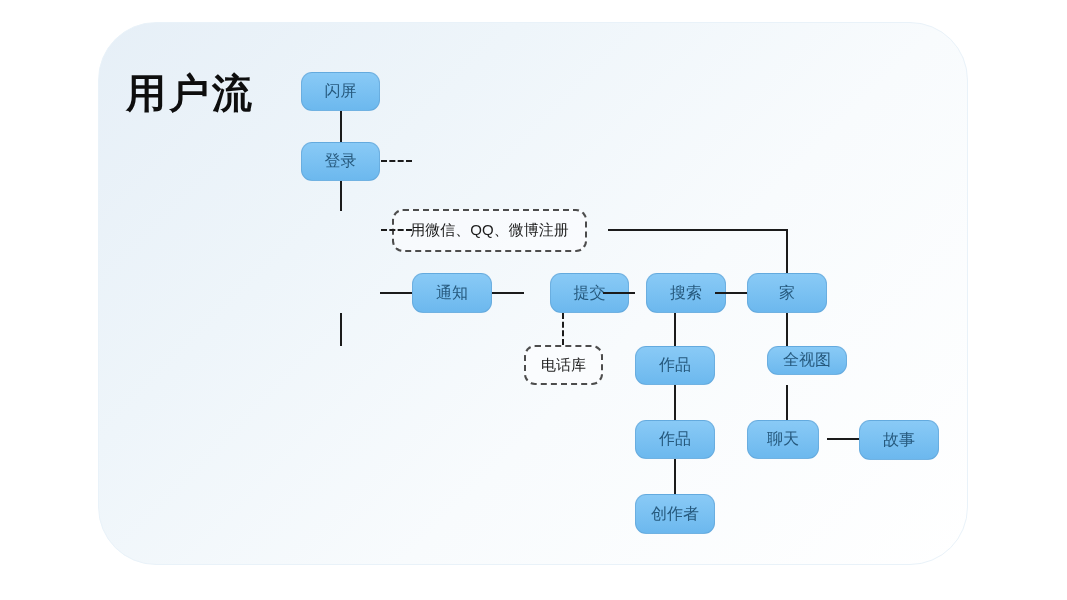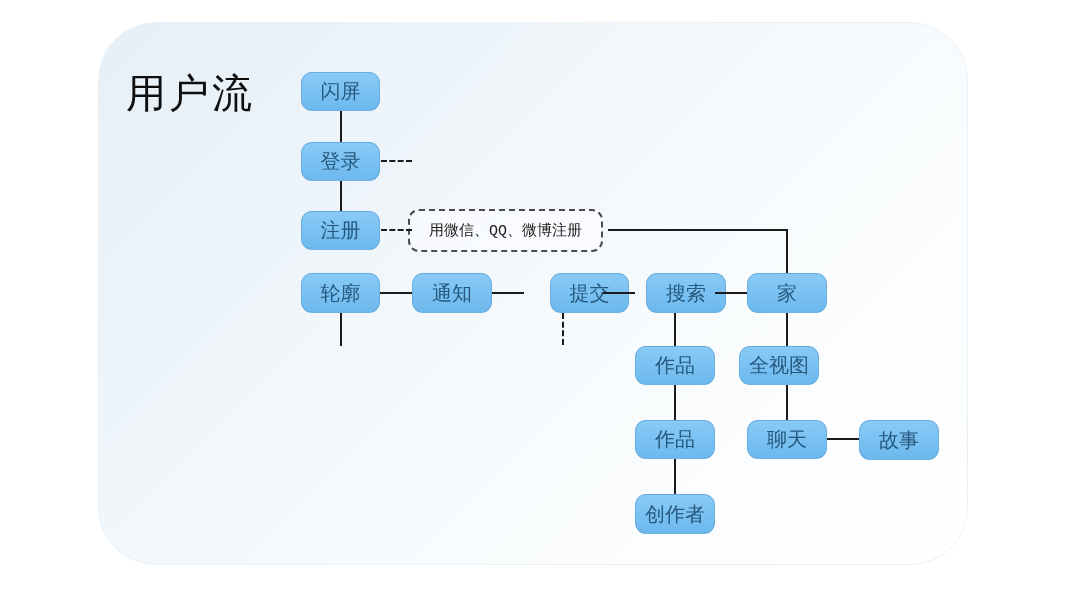--- a/index.html
+++ b/index.html
@@ -16,40 +16,40 @@
     width: 870px; height: 543px;
     border-radius: 58px;
     background: linear-gradient(135deg, #e6eff7 0%, #eef5fa 30%, #f8fbfd 60%, #ffffff 100%);
     border: 1px solid #e9f2f9;
     box-sizing: border-box;
   }
   .title {
     position: absolute;
     left: 126px; top: 66px;
     font-size: 40px;
-    font-weight: 400;
+    font-weight: 700;
     color: #0e0e0e;
     letter-spacing: 3px;
     white-space: nowrap;
   }
   .layer { position: absolute; left: 0; top: 0; width: 1067px; height: 600px; }
   .node {
     position: absolute;
     box-sizing: border-box;
     display: flex;
     align-items: center;
     justify-content: center;
     white-space: nowrap;
   }
   .node.solid {
     background: linear-gradient(180deg, #89caf6 0%, #6cb8ee 100%);
     border: 1px solid rgba(93, 158, 210, 0.55);
     border-radius: 11px;
     color: #26597d;
-    font-size: 20px;
+    font-size: 16px;
   }
   .node.dashed {
     background: rgba(253, 254, 255, 0.55);
     border: 2px dashed #4c4c4c;
     border-radius: 11px;
     color: #1c1c1c;
     font-size: 15px;
   }
   .conn { position: absolute; }
   .conn.h.solid  { height: 2px; background: #1b1b1b; }
@@ -59,31 +59,30 @@
 </style>
 </head>
 <body>
 
 <div class="stage">
   <div class="card"></div>
   <div class="title">用户流</div>
   <div class="layer">
       <div class="node solid" style="left: 301px; top: 72px; width: 79px; height: 39px;">闪屏</div>
       <div class="node solid" style="left: 301px; top: 142px; width: 79px; height: 39px;">登录</div>
-      <div class="node solid" style="left: 301px; top: 211px; width: 79px; height: 39px;">注册</div>
-      <div class="node dashed" style="left: 408px; top: 209px; width: 195px; height: 43px; font-family: Liberation Mono, monospace;">用微信、QQ、微博注册</div>
-      <div class="node solid" style="left: 301px; top: 273px; width: 79px; height: 40px;">轮廓</div>
+      <div class="node dashed" style="left: 392px; top: 209px; width: 195px; height: 43px;">用微信、QQ、微博注册</div>
       <div class="node solid" style="left: 412px; top: 273px; width: 80px; height: 40px;">通知</div>
       <div class="node solid" style="left: 524px; top: 273px; width: 79px; height: 40px; margin-left: 26px;">提交</div>
       <div class="node solid" style="left: 635px; top: 273px; width: 80px; height: 40px; margin-left: 11px;">搜索</div>
       <div class="node solid" style="left: 747px; top: 273px; width: 80px; height: 40px;">家</div>
+      <div class="node dashed" style="left: 524px; top: 345px; width: 79px; height: 40px;">电话库</div>
       <div class="node solid" style="left: 635px; top: 346px; width: 80px; height: 39px;">作品</div>
-      <div class="node solid" style="left: 739px; top: 346px; width: 80px; height: 39px;">全视图</div>
+      <div class="node solid" style="left: 767px; top: 346px; width: 80px; height: 29px;">全视图</div>
       <div class="node solid" style="left: 635px; top: 420px; width: 80px; height: 39px;">作品</div>
-      <div class="node solid" style="left: 747px; top: 420px; width: 80px; height: 39px;">聊天</div>
+      <div class="node solid" style="left: 747px; top: 420px; width: 72px; height: 39px;">聊天</div>
       <div class="node solid" style="left: 859px; top: 420px; width: 80px; height: 40px;">故事</div>
       <div class="node solid" style="left: 635px; top: 494px; width: 80px; height: 40px; text-align: right;">创作者</div>
       <div class="conn v solid" style="left: 340px; top: 111px; height: 31px;"></div>
       <div class="conn v solid" style="left: 340px; top: 181px; height: 30px;"></div>
       <div class="conn h dashed" style="left: 381px; top: 160px; width: 31px;"></div>
       <div class="conn h dashed" style="left: 381px; top: 229px; width: 31px;"></div>
       <div class="conn h solid" style="left: 608px; top: 229px; width: 180px;"></div>
       <div class="conn v solid" style="left: 786px; top: 229px; height: 44px;"></div>
       <div class="conn h solid" style="left: 380px; top: 292px; width: 32px;"></div>
       <div class="conn h solid" style="left: 492px; top: 292px; width: 32px;"></div>

